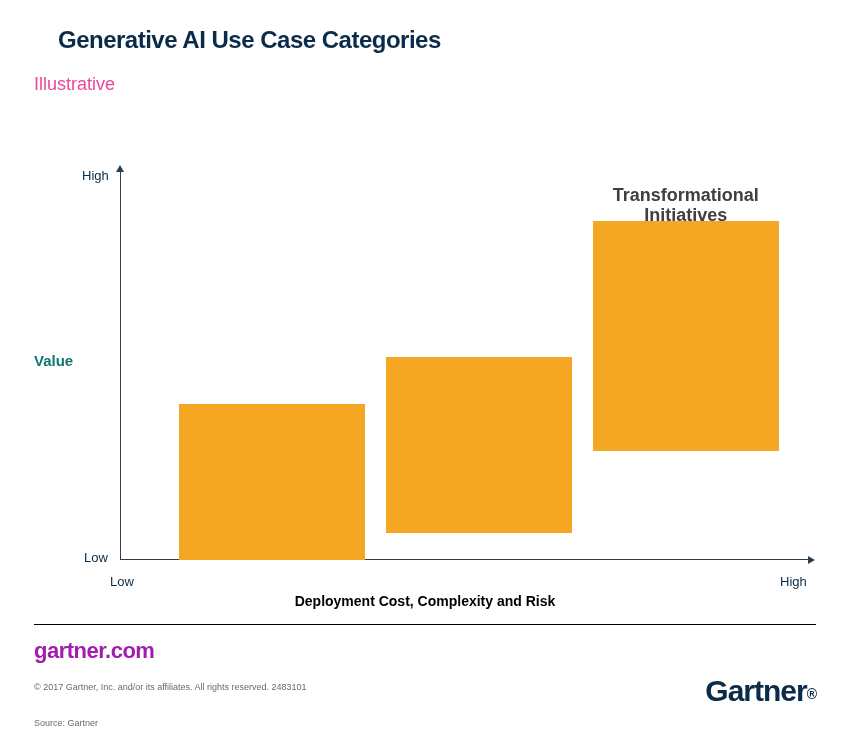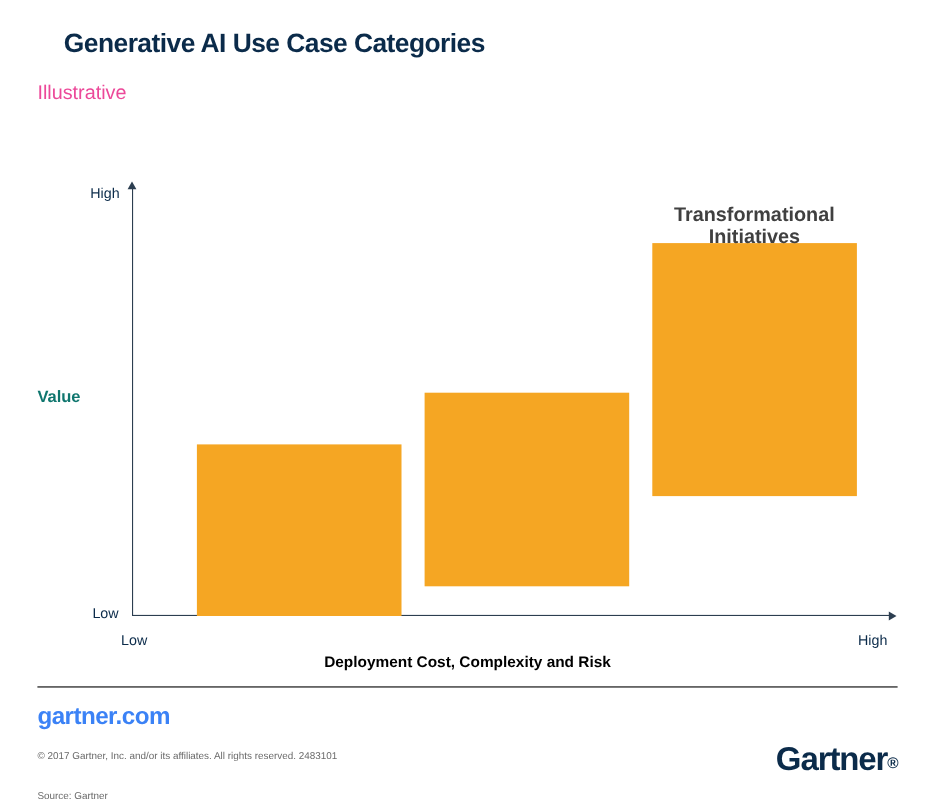--- a/index.html
+++ b/index.html
@@ -126,21 +126,21 @@
       top: 624px;
       border-top: 1px solid #000;
     }
     .site {
       position: absolute;
       left: 34px;
       top: 638px;
       font-size: 22px;
       font-weight: 800;
       letter-spacing: -0.5px;
-      color: #3b82f6;
+      color: #a21caf;
     }
     .source {
       position: absolute;
       left: 34px;
       top: 670px;
       font-size: 9px;
       color: #6a6a6a;
       margin-top: 48px;
     }
     .copyright {

